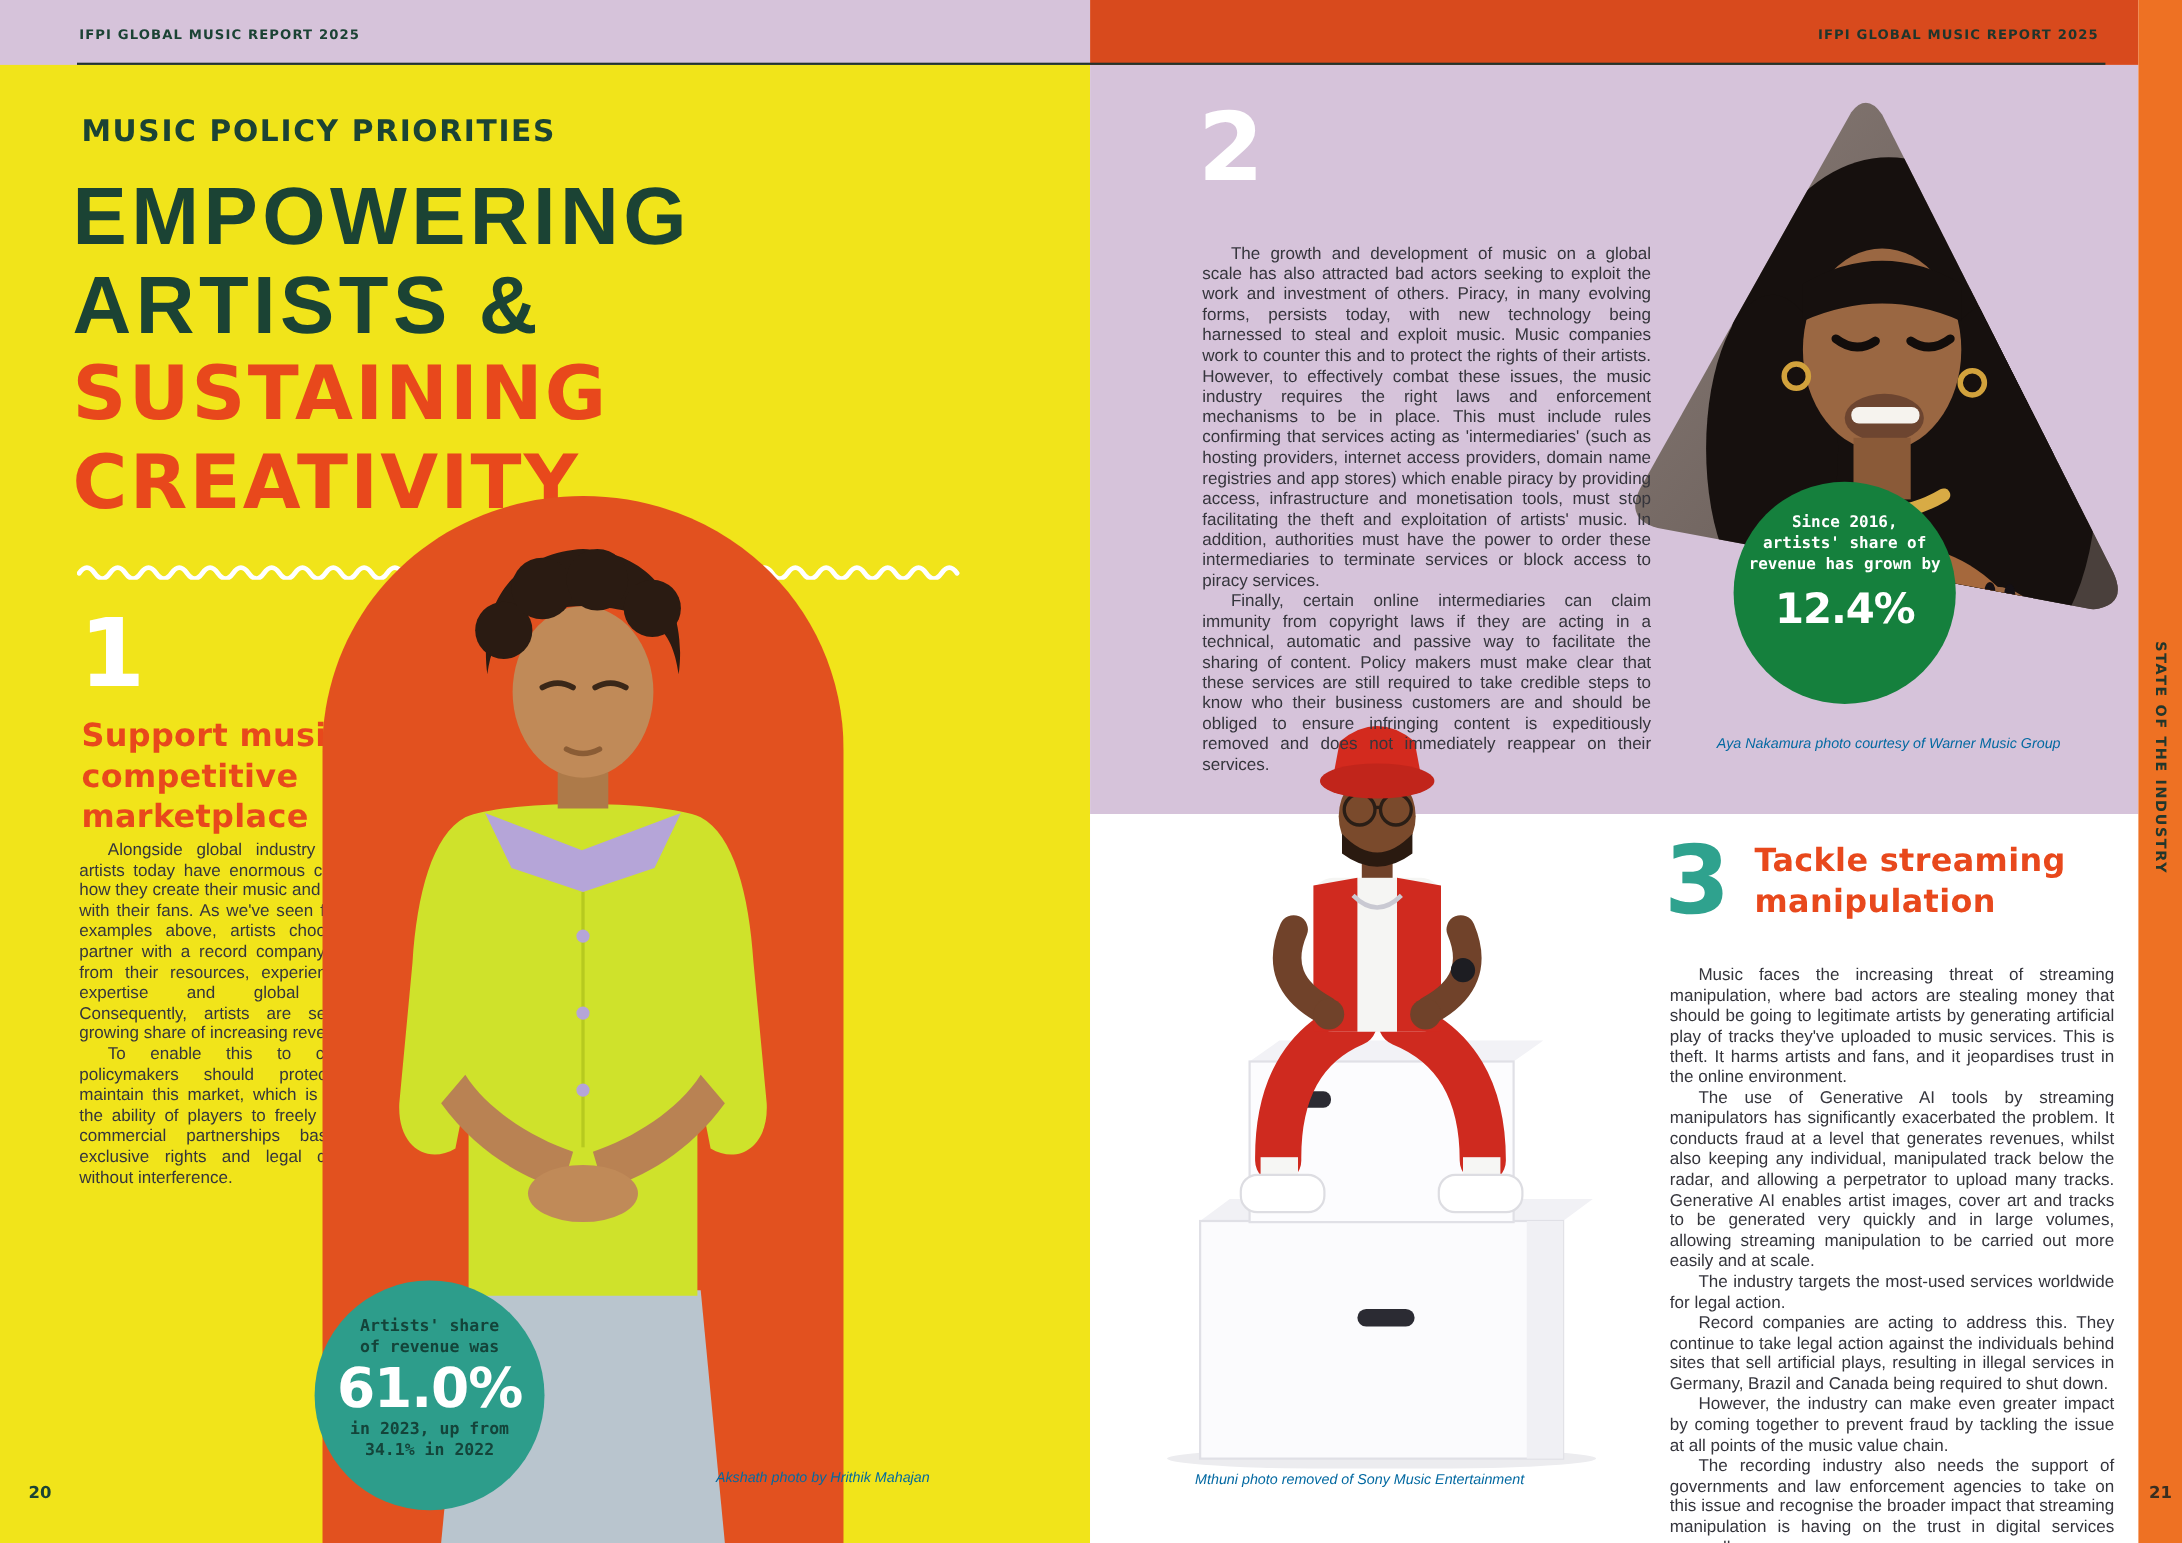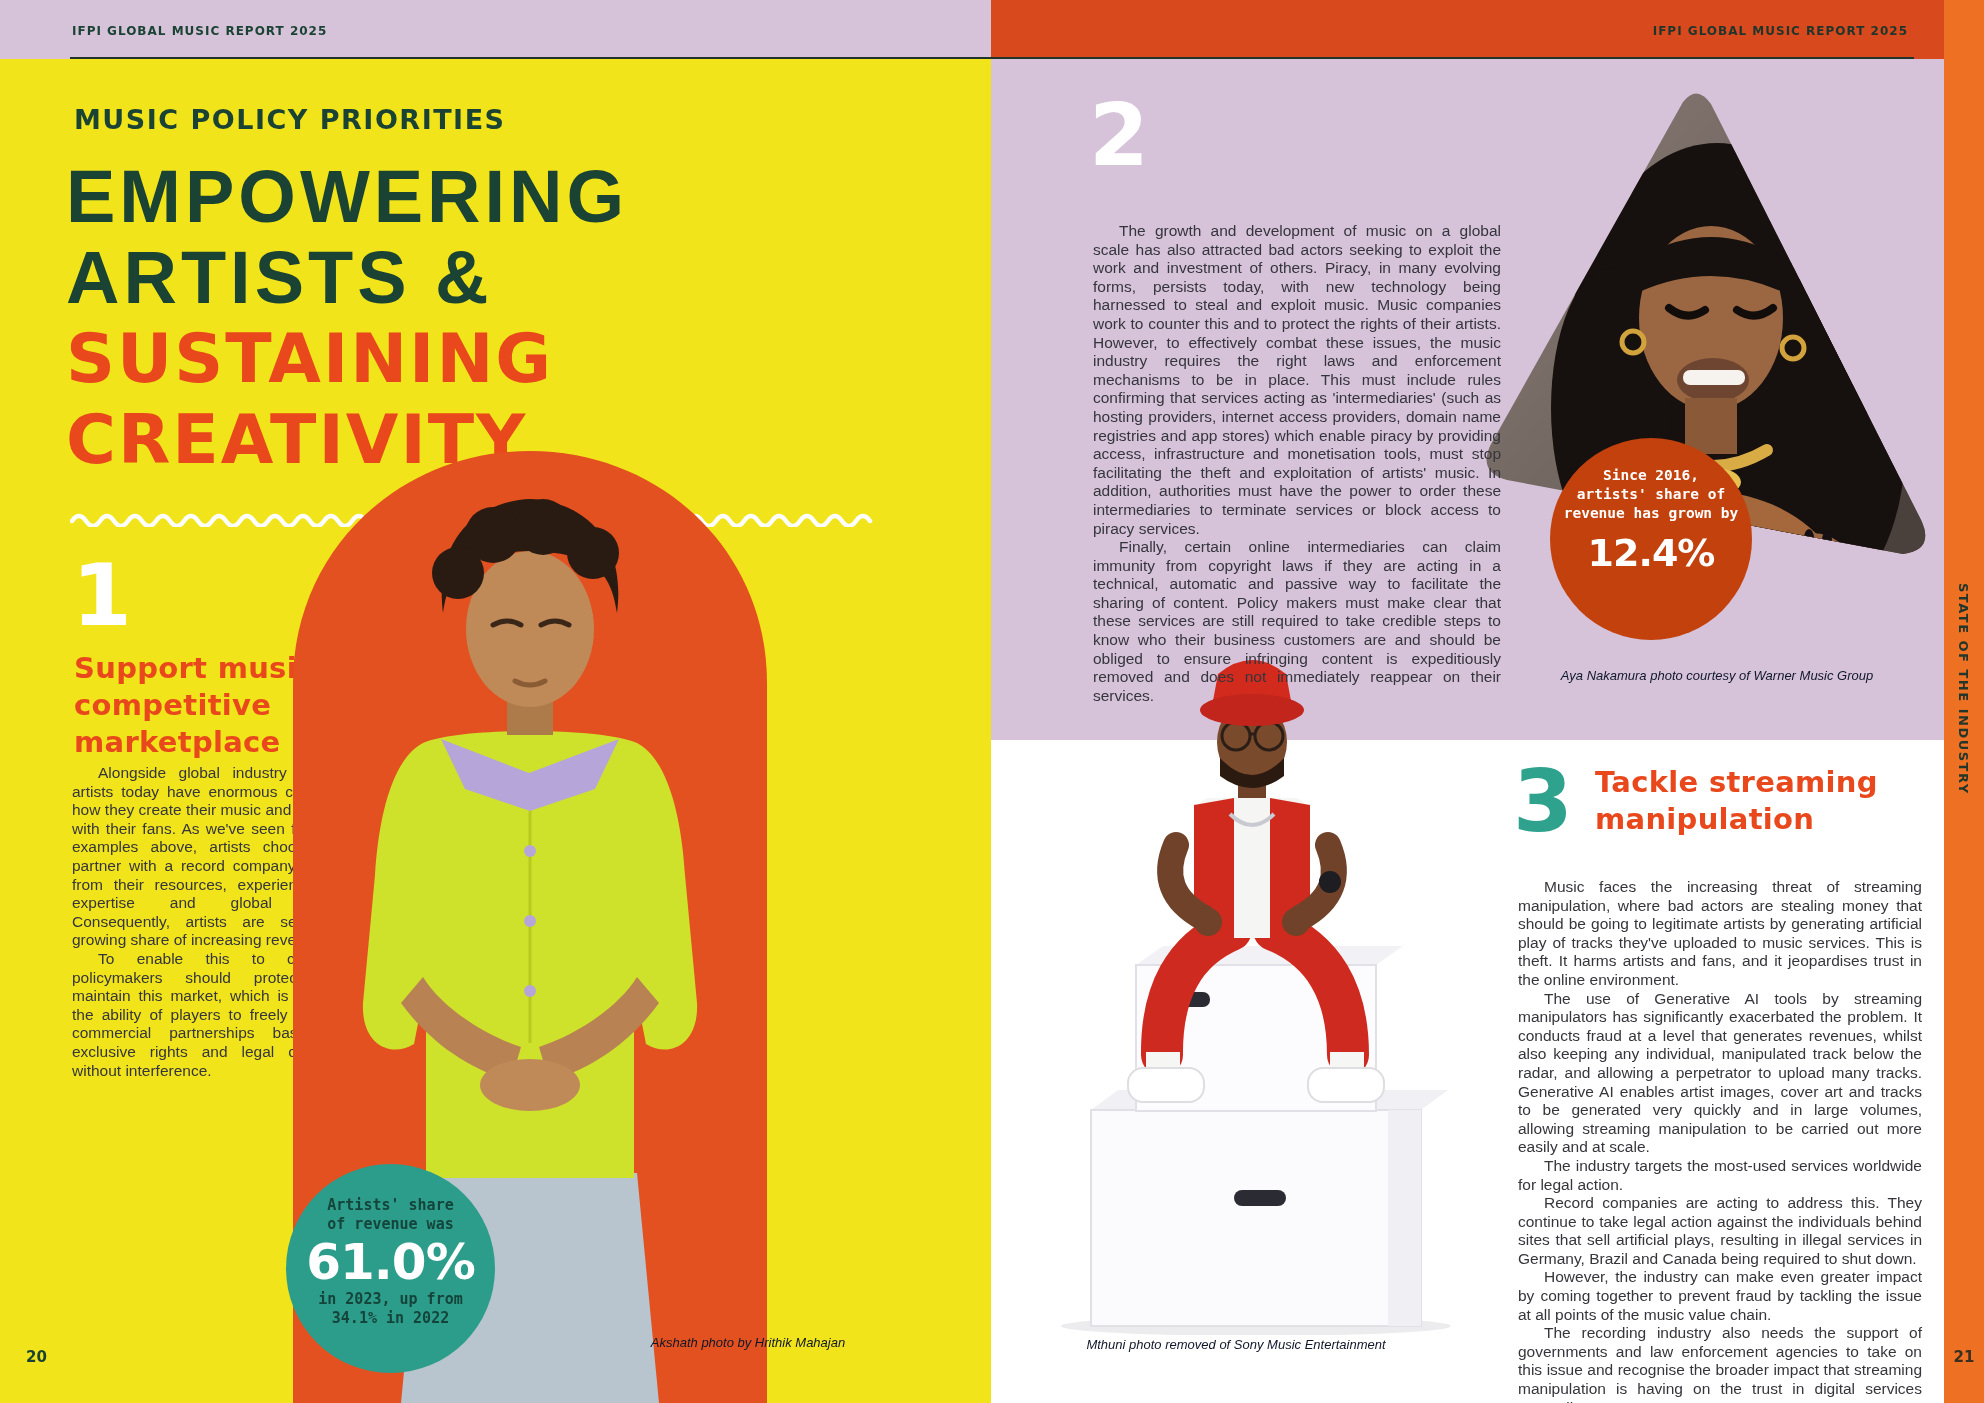--- a/index.html
+++ b/index.html
@@ -37,37 +37,37 @@
   #arch-photo{left:293px;top:443px;width:474px;height:960px;}
 
   .stat-badge{border-radius:50%;text-align:center;z-index:6;}
   #teal-badge{left:286px;top:1164px;width:209px;height:209px;background:#2D9D8B;padding-top:0;}
   .badge-mono{font-family:"DejaVu Sans Mono",monospace;font-weight:bold;font-size:15px;
               line-height:19px;color:#14443A;}
   .badge-value{font-family:"DejaVu Sans",sans-serif;font-weight:bold;font-size:50px;
                line-height:56px;color:#fff;letter-spacing:-1px;}
   #teal-badge .pad{padding-top:32px;}
 
-  .caption{font-style:italic;font-size:13px;color:#0f172a;}
+  .caption{font-style:italic;font-size:13px;color:#0369a1;}
   #caption-left{left:573px;top:1335px;width:350px;text-align:center;}
   .pagenum{font-family:"DejaVu Sans",sans-serif;font-weight:bold;font-size:15px;color:#1B4334;}
   #pn-20{left:26px;top:1348px;}
 
   
   #page-right{left:991px;top:0;width:953px;height:1403px;background:#ffffff;}
   #lavender-sec{left:0;top:59px;width:953px;height:681px;background:#D6C3DA;}
   #band-right{left:0;top:0;width:953px;height:59px;background:#D84A1D;}
   #hdr-right{right:36px;color:#1F352C;}
 
   #num2{left:98px;top:92px;color:#fff;z-index:3;}
   #h2-2{left:180px;top:106px;z-index:3;}
   #body-2{left:102px;top:222px;width:408px;z-index:3;}
 
   #aya-photo{left:470px;top:78px;width:484px;height:580px;z-index:2;}
-  #orange-badge{left:559px;top:438px;width:202px;height:202px;background:#c2410c;z-index:6;}
+  #orange-badge{left:585px;top:438px;width:202px;height:202px;background:#15803d;z-index:6;}
   #orange-badge .badge-mono{color:#fff;font-size:14.5px;}
   #orange-badge .badge-value{font-size:38px;line-height:60px;}
   #orange-badge .pad{padding-top:28px;}
   #caption-aya{left:535px;top:668px;width:382px;text-align:center;z-index:3;}
 
   #num3{left:522px;top:758px;color:#2FA28E;}
   #h2-3{left:604px;top:764px;}
   #body-3{left:527px;top:878px;width:404px;}
   #mthuni-photo{left:5px;top:630px;width:515px;height:705px;z-index:2;}
   #caption-mthuni{left:30px;top:1337px;width:430px;text-align:center;z-index:3;}

